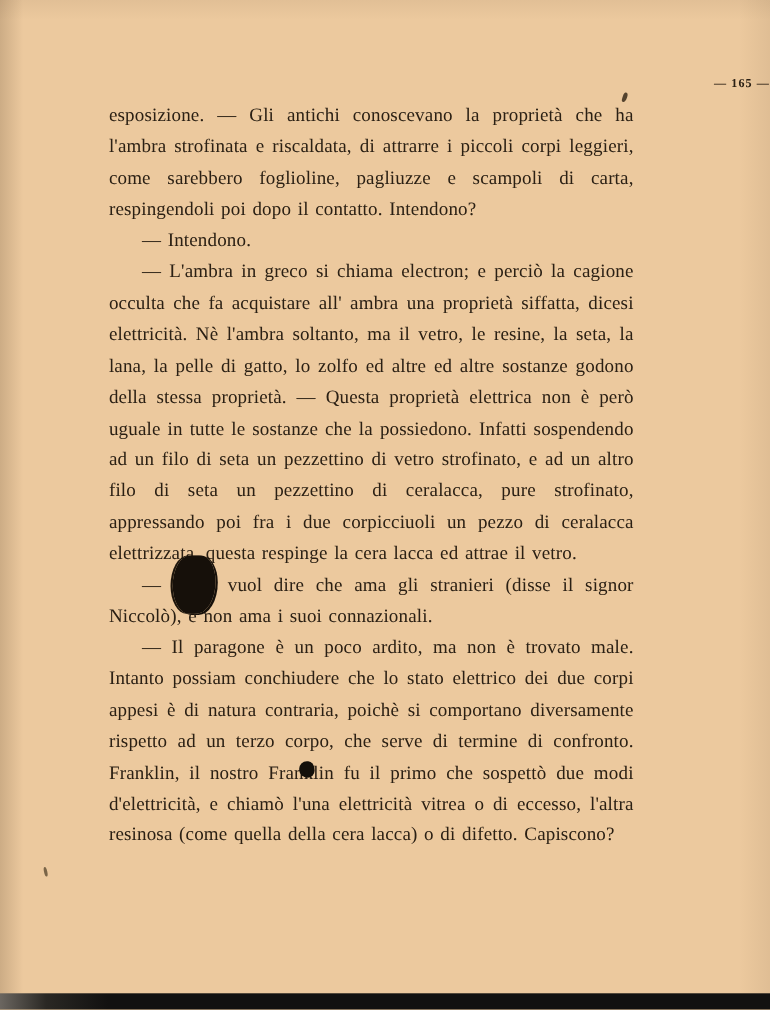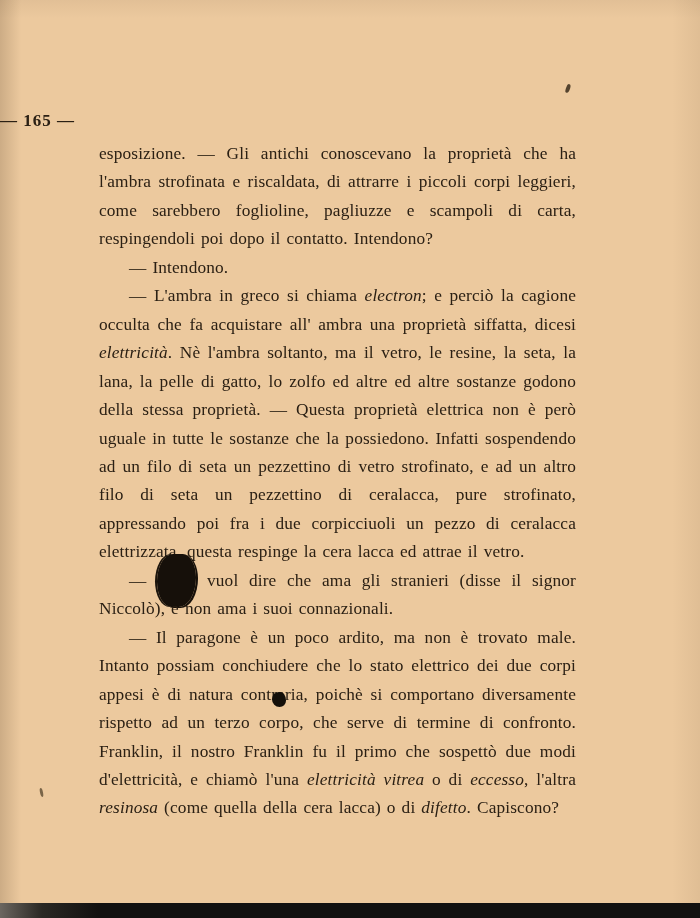--- a/index.html
+++ b/index.html
@@ -20,38 +20,38 @@
     margin:0 auto;
     overflow:hidden;
     color:var(--ink);
     background:
       linear-gradient(90deg, rgba(60,40,20,0.18), rgba(60,40,20,0) 3%),
       linear-gradient(270deg, rgba(60,40,20,0.07), rgba(60,40,20,0) 4%),
       linear-gradient(180deg, rgba(60,40,20,0.06), rgba(60,40,20,0) 2%),
       var(--paper);
   }
   .page-number{
-    padding-top:111px;
-    text-align:left;
-    font-size:17px;
+    padding-top:70px;
+    text-align:right;
+    font-size:11px;
     font-weight:bold;
     letter-spacing:1px;
     margin-bottom:9px;
   }
   .page-body{
     margin:0 124px 0 99px; 
     text-align:justify;
     font-size:17.3px;
     line-height:28.45px;
     letter-spacing:0.15px;
     word-spacing:1.5px;
   }
   .para{ text-indent:0; }
   .para.indent{ text-indent:30px; }
-  .it{ font-style:italic; }
+  .it{ }
   .blot{
     background:#16100a;
     color:transparent;
     border-radius:55% 45% 60% 50% / 70% 60% 75% 65%;
     padding:17px 7px;
     box-shadow:2px 1px 0 #16100a, -2px 0 0 #1d150c;
   }
   .ink-dot{
     position:absolute;
     left:272px;

